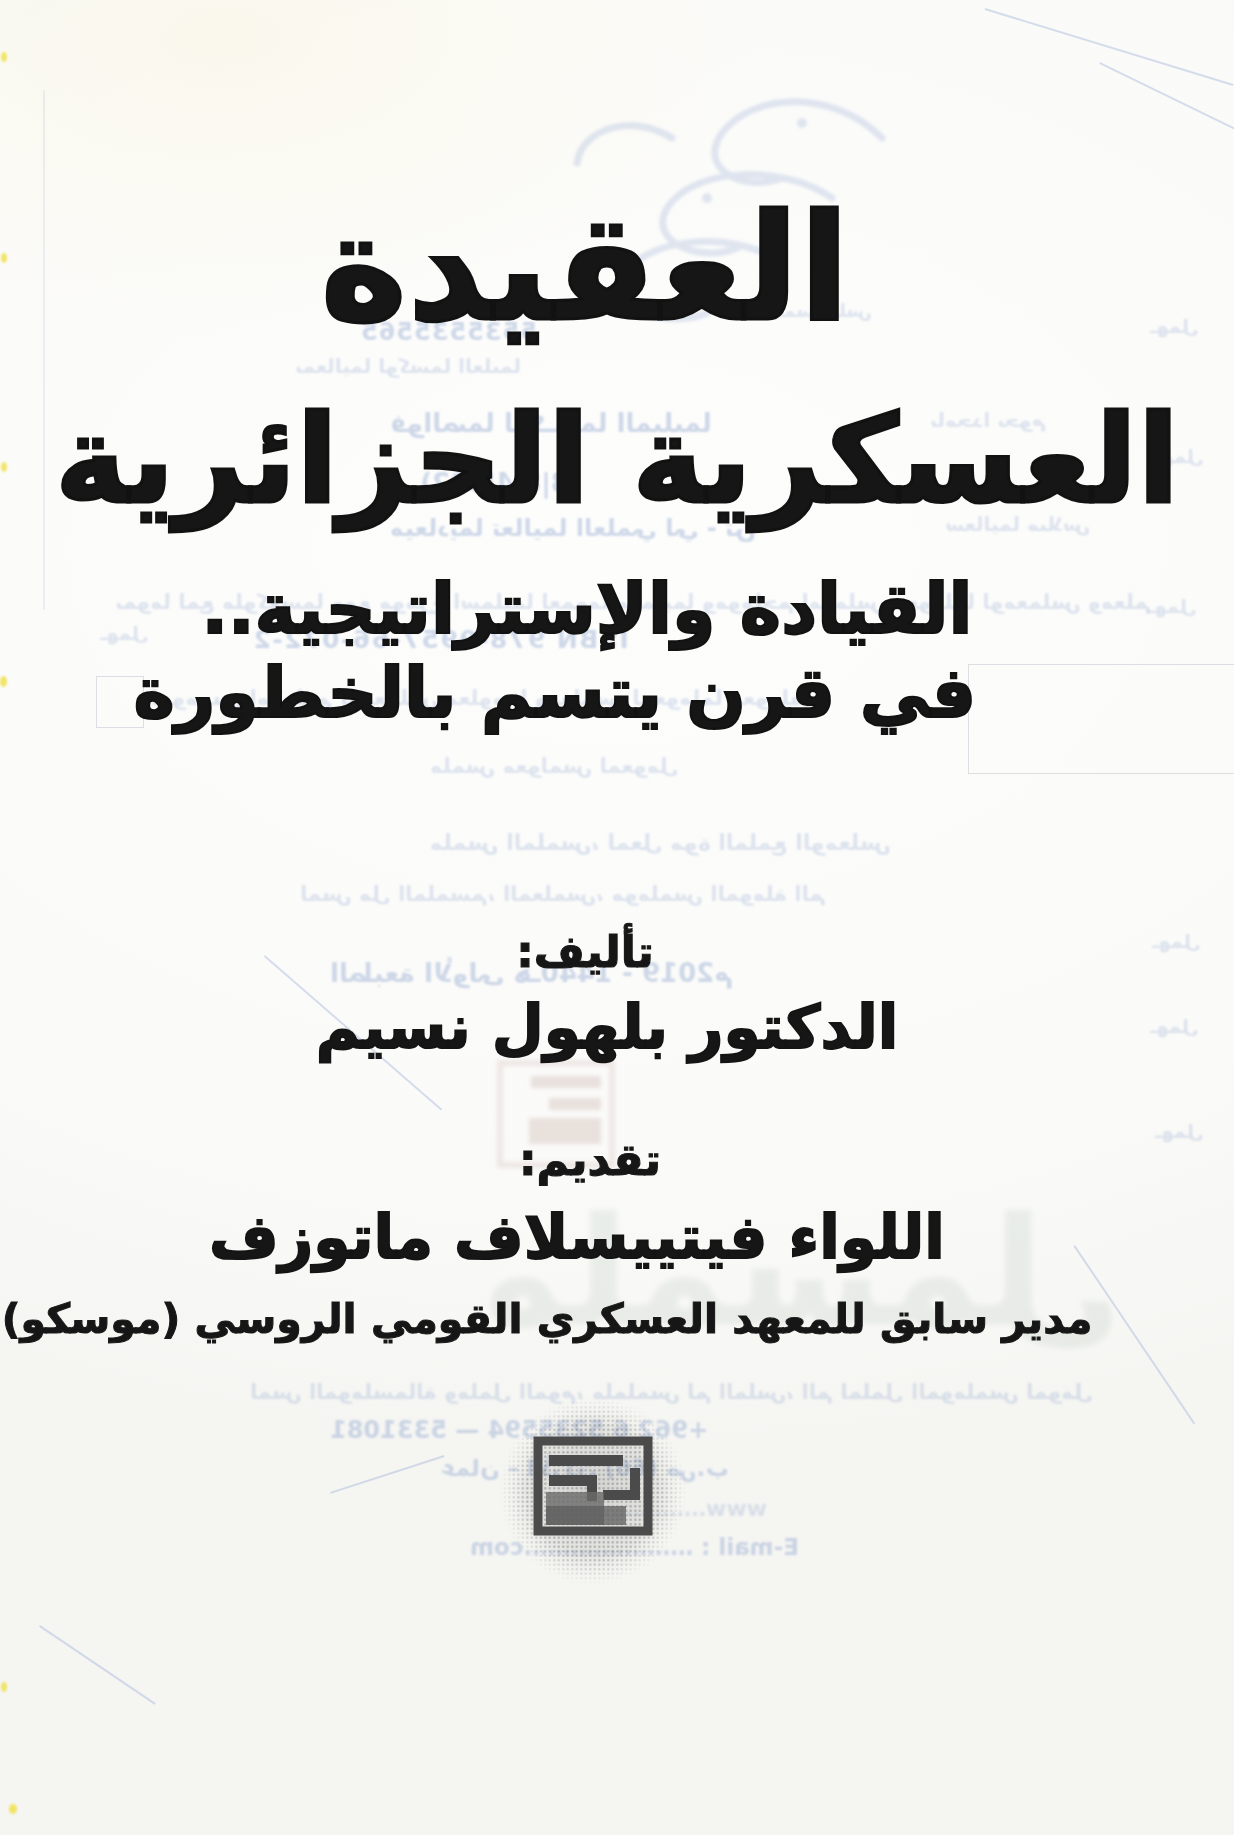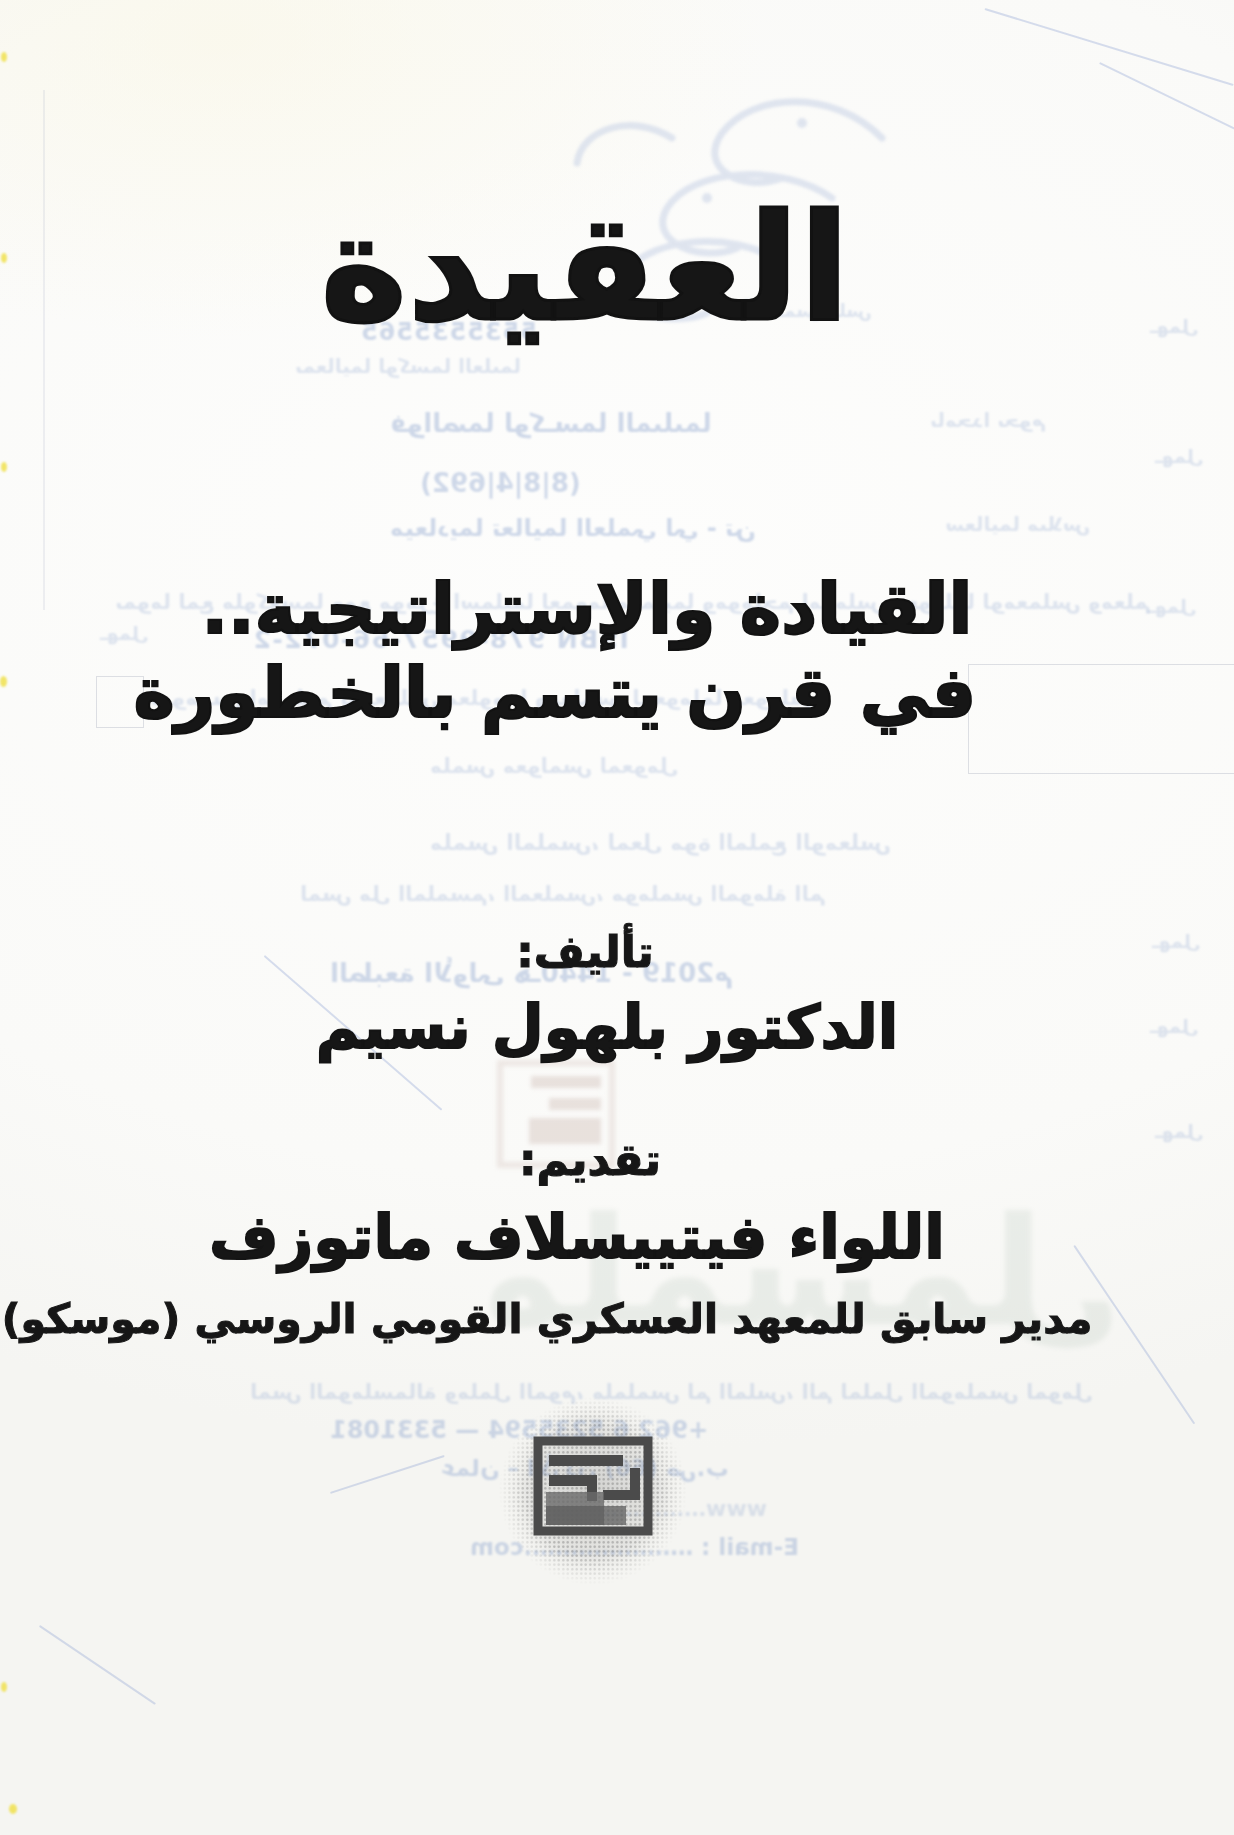--- a/index.html
+++ b/index.html
@@ -140,20 +140,21 @@
   <div class="crease" style="left:330px;top:1492px;width:120px;transform:rotate(-18deg);"></div>
   <div class="foldline" style="left:43px;top:90px;height:520px;"></div>
   <div class="speck" style="left:1px;top:52px;width:6px;height:10px;"></div>
   <div class="speck" style="left:1px;top:253px;width:6px;height:10px;"></div>
   <div class="speck" style="left:1px;top:462px;width:6px;height:10px;"></div>
   <div class="speck" style="left:0px;top:676px;width:7px;height:11px;"></div>
   <div class="speck" style="left:1px;top:1682px;width:6px;height:10px;"></div>
   <div class="speck" style="left:9px;top:1804px;width:8px;height:10px;"></div>
 
   <div class="t t-l1" dir="rtl">العقيدة</div>
+  <div class="t t-l2" dir="rtl">العسكرية الجزائرية</div>
   <div class="t t-s1" dir="rtl">القيادة والإستراتيجية..</div>
   <div class="t t-s2" dir="rtl">في قرن يتسم بالخطورة</div>
   <div class="t t-taalif" dir="rtl">تأليف:</div>
   <div class="t t-author" dir="rtl">الدكتور بلهول نسيم</div>
   <div class="t t-taqdim" dir="rtl">تقديم:</div>
   <div class="t t-presenter" dir="rtl">اللواء فيتييسلاف ماتوزف</div>
   <div class="t t-role" dir="rtl">مدير سابق للمعهد العسكري القومي الروسي (موسكو)</div>
 
   <div class="logo-halo"></div>
   <svg class="logo-mark" viewBox="0 0 120 100">

